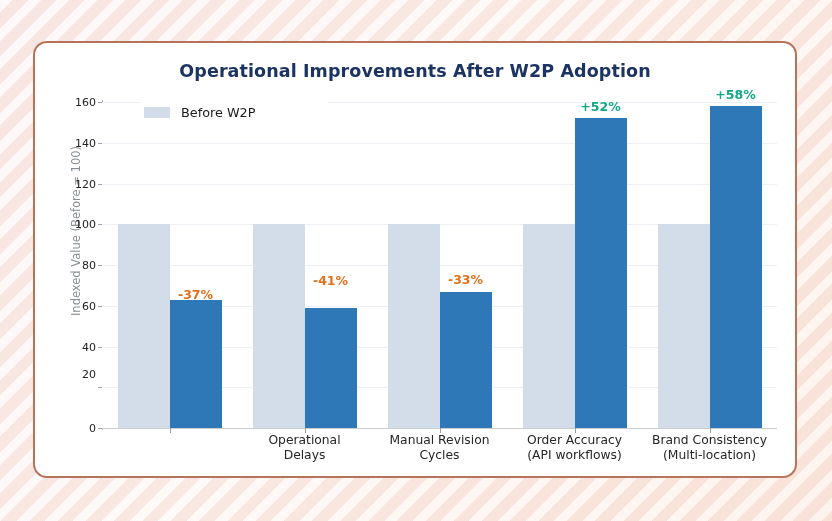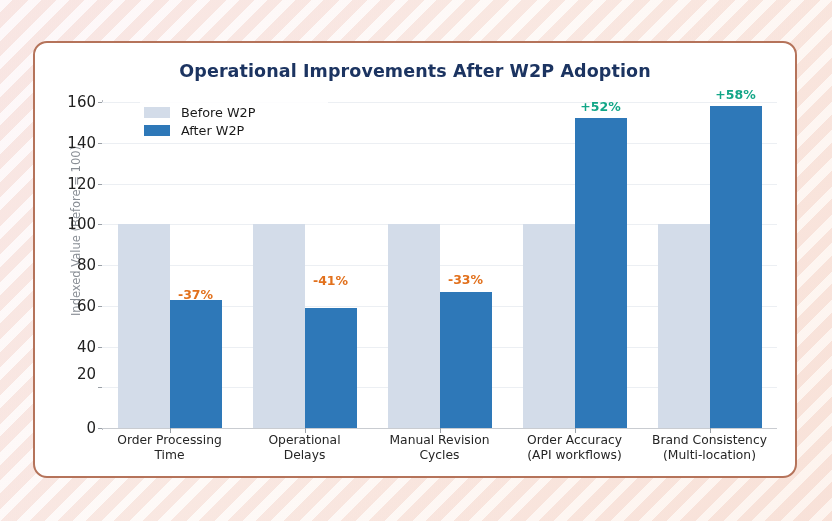--- a/index.html
+++ b/index.html
@@ -91,21 +91,21 @@
     height: 330px;
     background: #b9bcc2;
   }
 
   
   .ytick {
     position: absolute;
     right: 0;
     width: 46px;
     text-align: right;
-    font-size: 15px;
+    font-size: 11px;
     color: #222222;
     transform: translateY(-50%);
   }
   #ylabels {
     position: absolute;
     left: 9px;
     top: 59px;
     width: 52px;
     height: 326px;
   }
@@ -280,24 +280,20 @@
       </div>
 
     <div id="xticks">
         <div class="xtick" style="left: 134.5px;"></div>
         <div class="xtick" style="left: 269.5px;"></div>
         <div class="xtick" style="left: 404.5px;"></div>
         <div class="xtick" style="left: 539.5px;"></div>
         <div class="xtick" style="left: 674.5px;"></div>
       </div>
     <div id="xlabels">
-        <div class="xlabel" style="left: 0px; width: 135px;">
-          <div>Order Processing</div>
-          <div>Time</div>
-        </div>
         <div class="xlabel" style="left: 135px; width: 135px;">
           <div>Operational</div>
           <div>Delays</div>
         </div>
         <div class="xlabel" style="left: 270px; width: 135px;">
           <div>Manual Revision</div>
           <div>Cycles</div>
         </div>
         <div class="xlabel" style="left: 405px; width: 135px;">
           <div>Order Accuracy</div>
@@ -307,20 +303,16 @@
           <div>Brand Consistency</div>
           <div>(Multi-location)</div>
         </div>
       </div>
 
     <div id="legend">
         <div class="legend-row">
           <div class="legend-swatch" style="background: rgb(211, 220, 233);"></div>
           <div class="legend-text">Before W2P</div>
         </div>
-        <div class="legend-row">
-          <div class="legend-swatch" style="background: rgb(46, 120, 184);"></div>
-          <div class="legend-text">After W2P</div>
-        </div>
       </div>
 
   </div>
 </div>
 
 </body></html>

